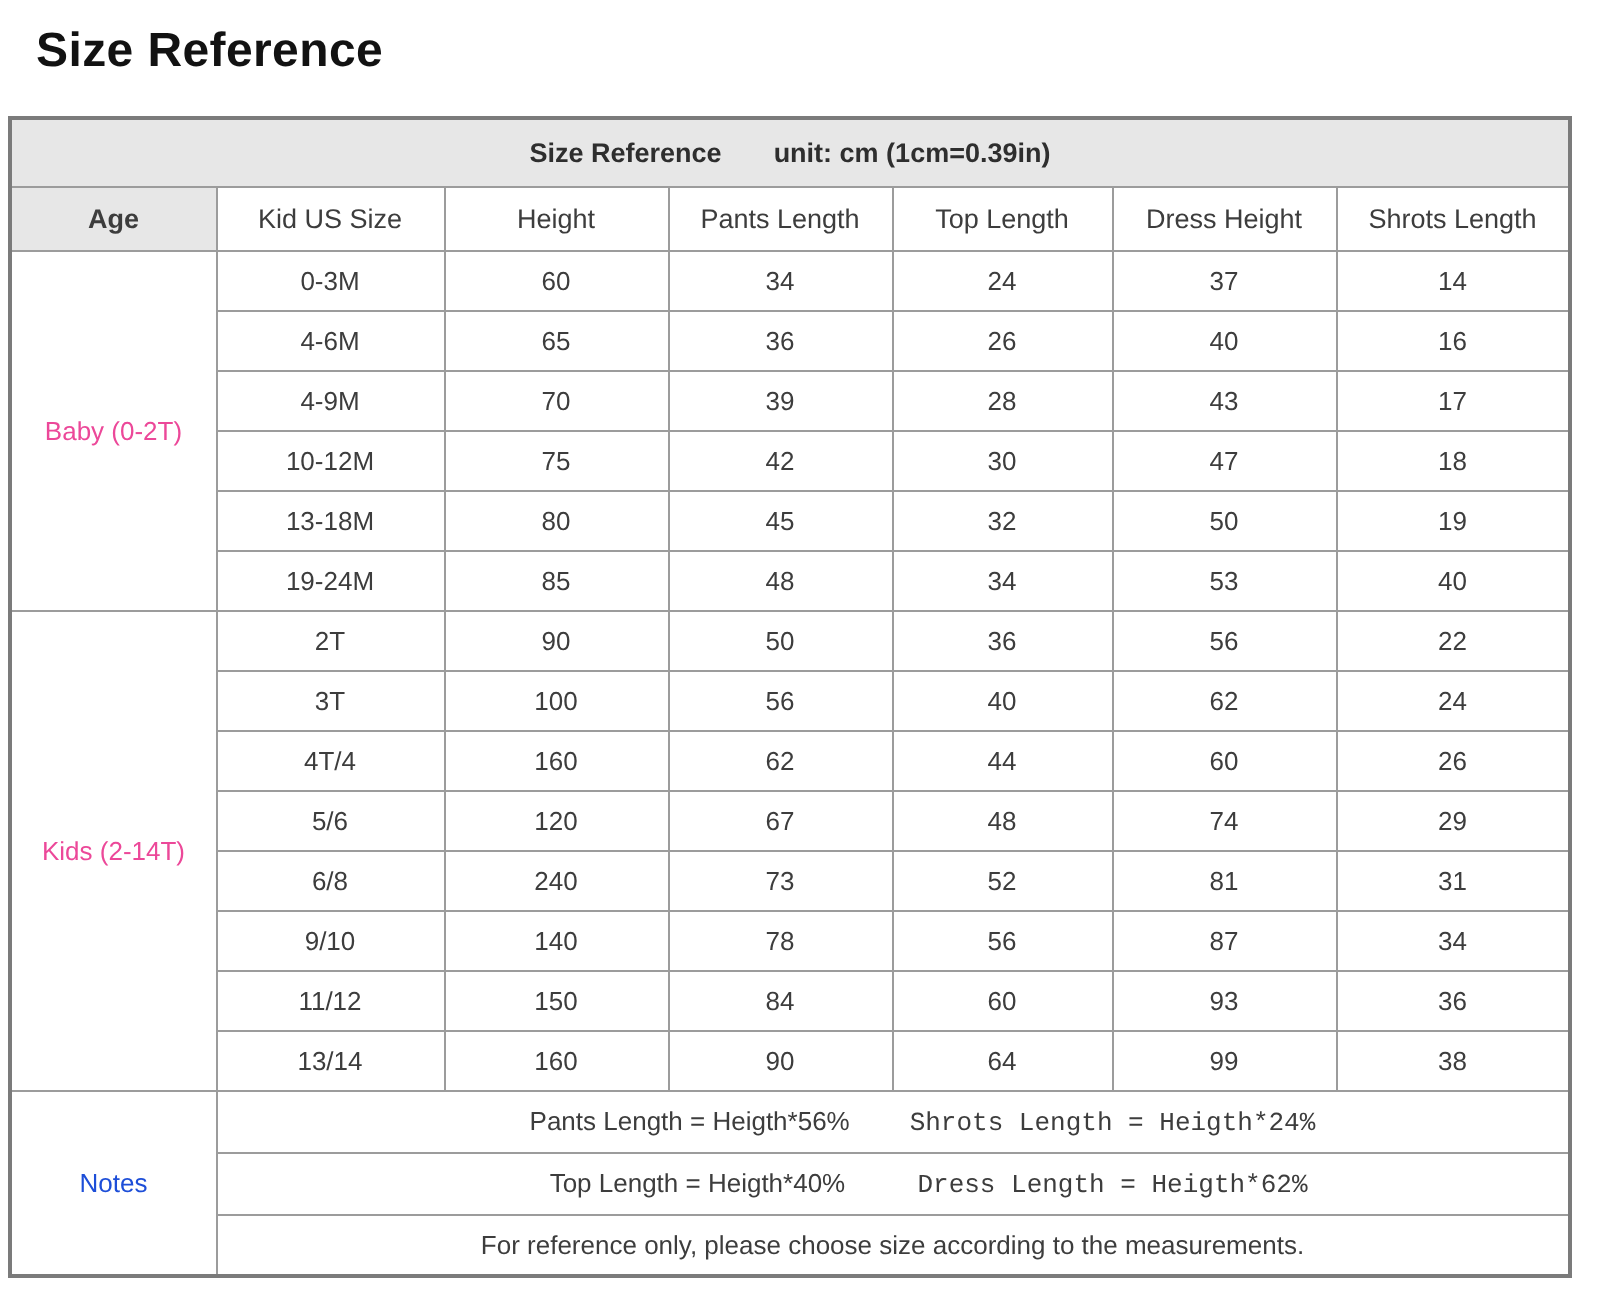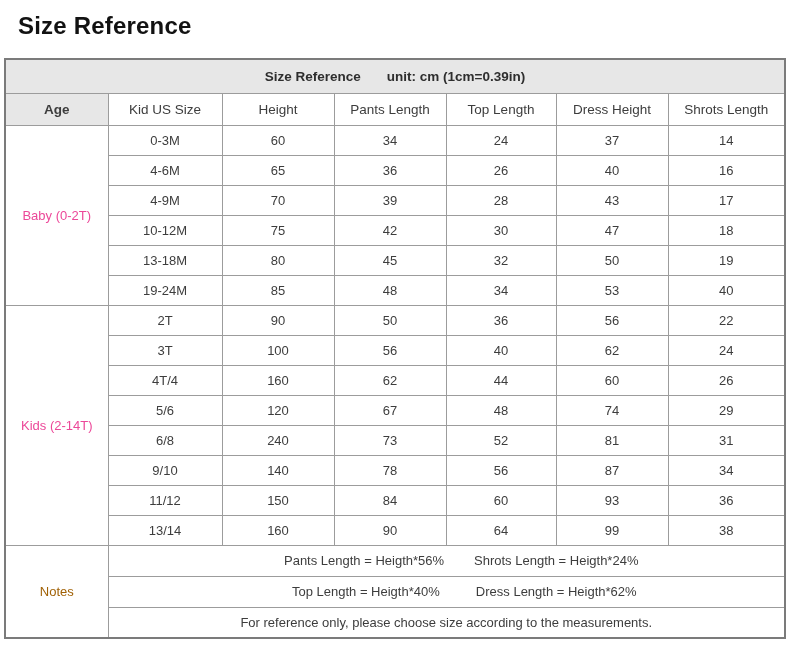--- a/index.html
+++ b/index.html
@@ -43,28 +43,28 @@
   .caption-unit { margin-left: 26px; }
   tr.colhead-row th { height: 32px; background: #ffffff; font-size: 13.5px; }
   tr.colhead-row th.age-head { background: #e7e7e7; font-weight: bold; }
   tr.data-row td { height: 30px; background: #ffffff; }
   td.group-label {
     background: #e7e7e7;
     font-weight: bold;
     color: #ec4899;
   }
   tr.notes-row td { height: 31px; background: #ffffff; }
-  td.notes-label { background: #e7e7e7; font-weight: bold; color: #a16207; }
+  td.notes-label { background: #e7e7e7; font-weight: bold; color: #1d4ed8; }
   td.notes-content {
     text-align: left;
     padding-left: 16px;
     white-space: nowrap;
   }
   .note-a { display: inline-block; width: 220px; }
-  .note-b { display: inline-block; }
+  .note-b { display: inline-block; font-family: Liberation Mono, monospace; }
   
   col.c-age { width: 103px; }
   col.c-size { width: 114px; }
   col.c-height { width: 112px; }
   col.c-pants { width: 112px; }
   col.c-top { width: 110px; }
   col.c-dress { width: 112px; }
   col.c-shrots { width: 117px; }
 </style>
 </head>

